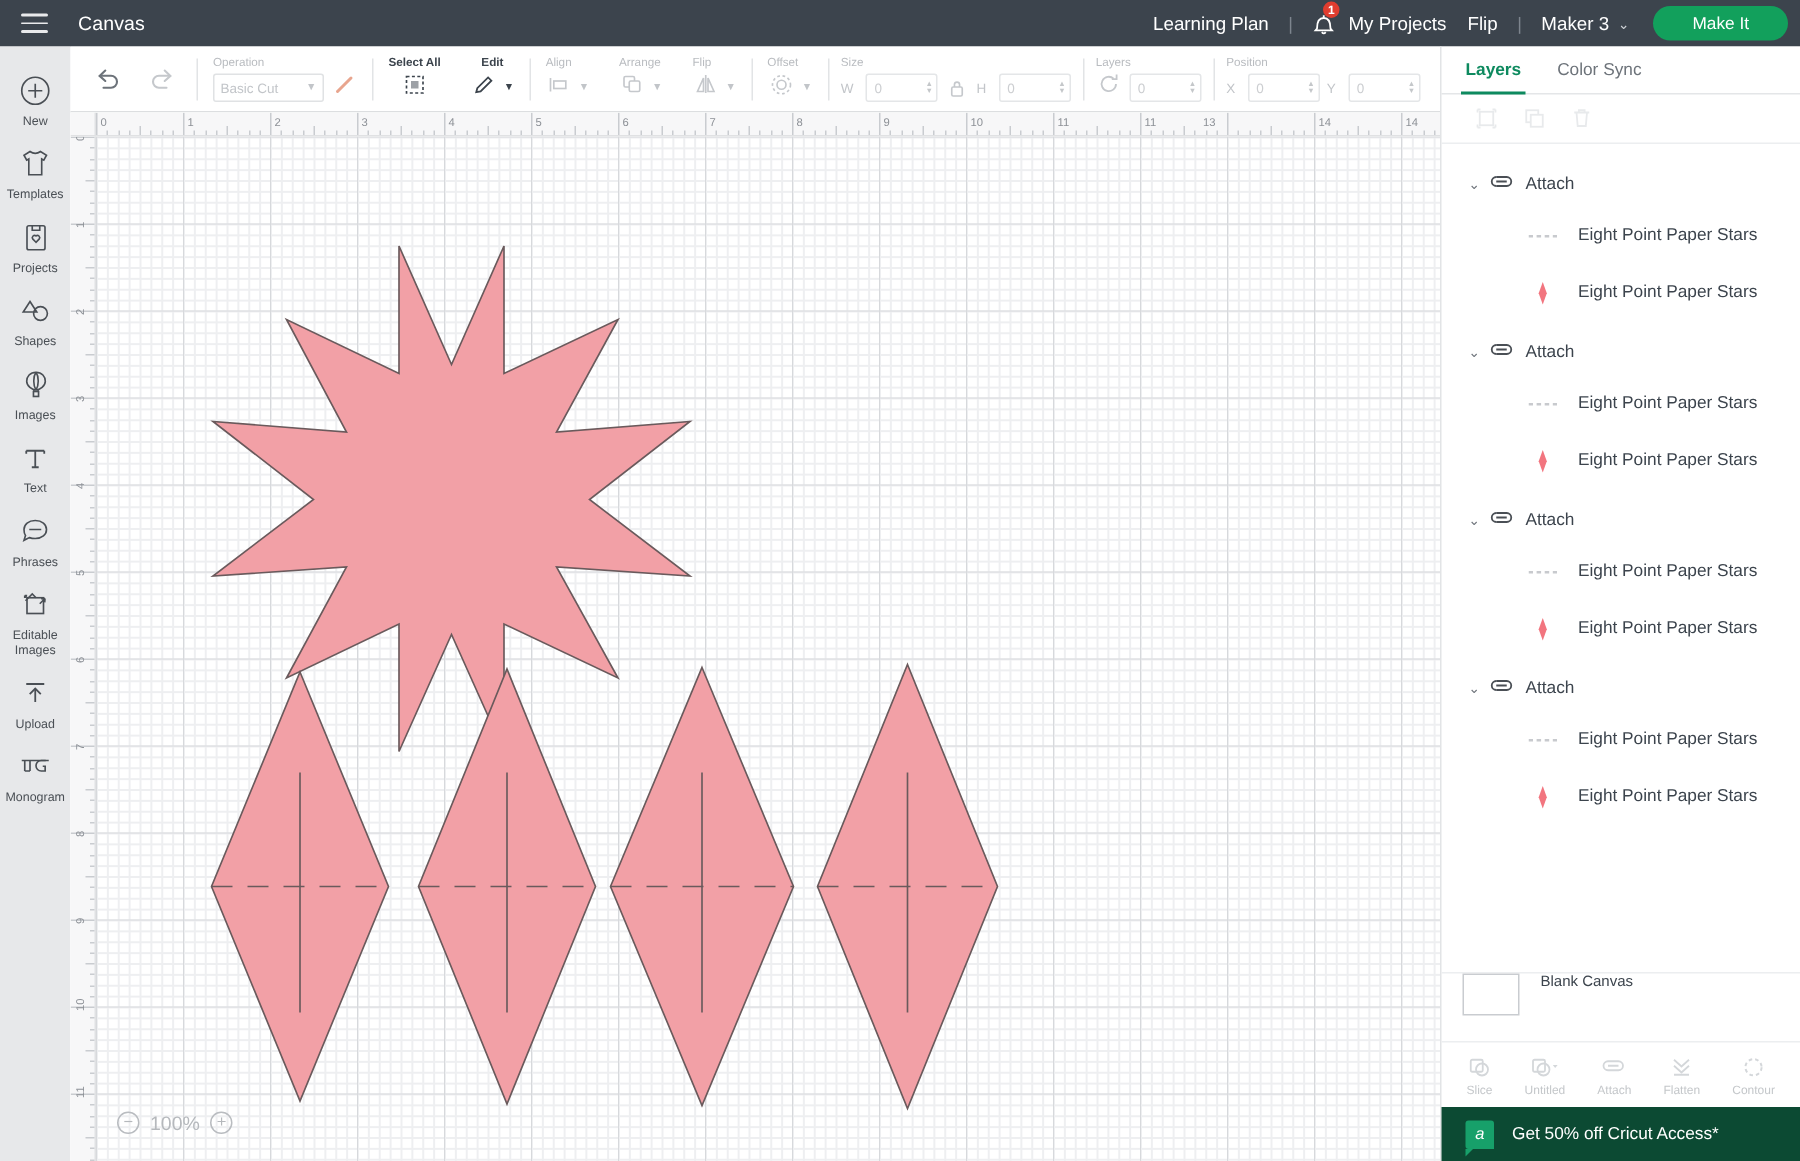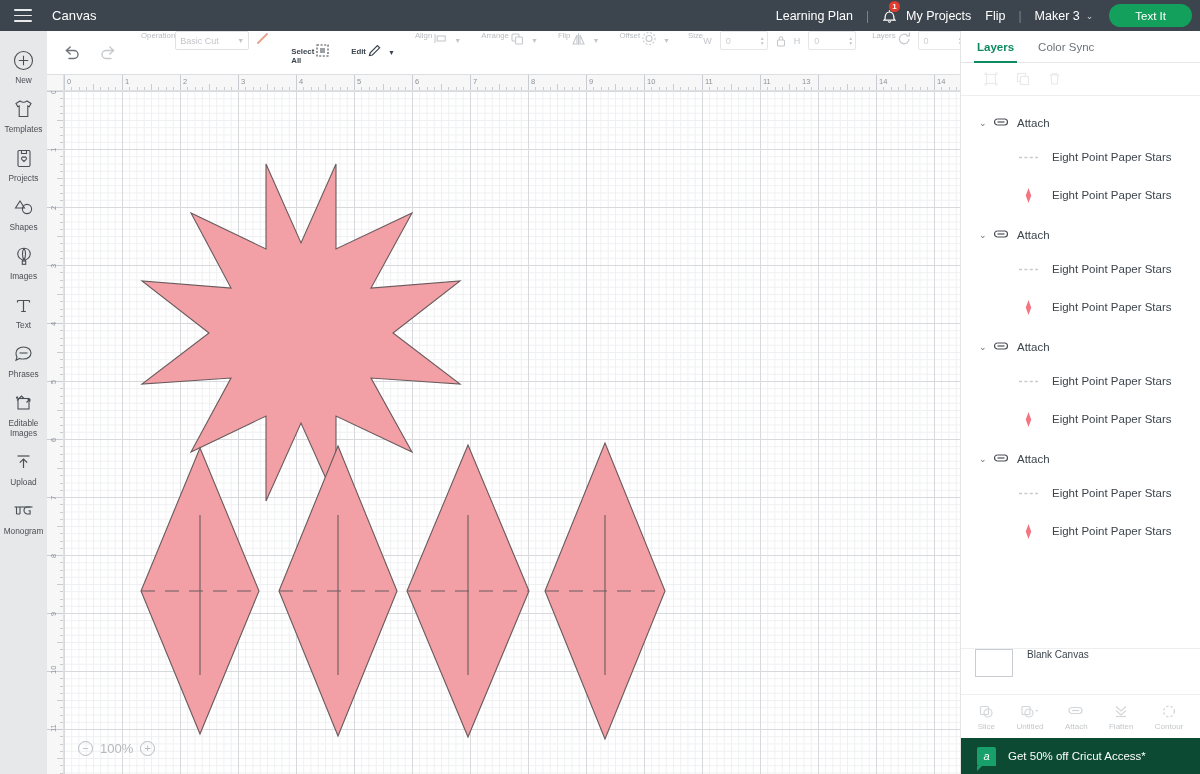--- a/index.html
+++ b/index.html
@@ -46,21 +46,21 @@
   .rail-item { width: 47px; padding: 7px 0 5px; display: flex; flex-direction: column;
     align-items: center; cursor: pointer; }
   .rail-item .ico { height: 24px; display: flex; align-items: center; justify-content: center; color: #4a4f55; }
   .rail-item .lab { font-size: 8.3px; color: #4a4f55; margin-top: 3px; text-align: center; line-height: 10px; }
 
   
   .toolbar {
     position: absolute; top: 31px; left: 47px; width: 913px; height: 44px;
     background: #fff; border-bottom: 1px solid #dcdee0; display: flex; align-items: center;
   }
-  .tbgrp { display: flex; flex-direction: row; justify-content: flex-end; height: 44px;
+  .tbgrp { display: flex; flex-direction: column; justify-content: center; height: 44px;
     padding: 0 10px; position: relative; }
   .tbgrp .glabel { font-size: 7.8px; color: #b9bcc0; margin-bottom: 2px; height: 10px; }
   .tbgrp.active .glabel { color: #3c444d; font-weight: bold; }
   .tbgrp .grow { display: flex; align-items: center; gap: 5px; height: 20px; }
   .vdiv { width: 1px; height: 28px; background: #e2e4e6; }
   .undo-redo { display: flex; gap: 16px; padding: 0 14px 0 16px; align-items: center; }
   .iconbtn { color: #6d737a; cursor: pointer; display: flex; align-items: center; }
   .sel-box { border: 1px solid #e0e2e4; border-radius: 2px; height: 19px; width: 74px;
     display: flex; align-items: center; padding: 0 4px; font-size: 9px; color: #c2c5c9; }
   .sel-box .cv { flex: 1; }
@@ -159,21 +159,21 @@
           <path d="M6.2 13.4 Q7.5 15 8.8 13.4"></path>
           <path d="M7.5 2.2 v1.6"></path>
         </svg>
         <div class="badge">1</div>
       </div>
       <div class="tb-link" style="margin-right:14px;">My Projects</div>
       <div class="tb-link">Flip</div>
       <div class="tb-sep">|</div>
       <div class="tb-link">Maker 3</div>
       <div class="chev">⌄</div>
-      <button class="makeit">Text It</button>
+      <button class="makeit">Make It</button>
     </div>
   </div>
 
   <div class="rail">
     <div class="rail-item">
       <div class="ico">
         <svg width="21" height="21" viewBox="0 0 21 21" fill="none" stroke="#4a4f55" stroke-width="1.1">
           <circle cx="10.5" cy="10.5" r="9"></circle>
             <path d="M10.5 5.8v9.4M5.8 10.5h9.4"></path>
         </svg>

